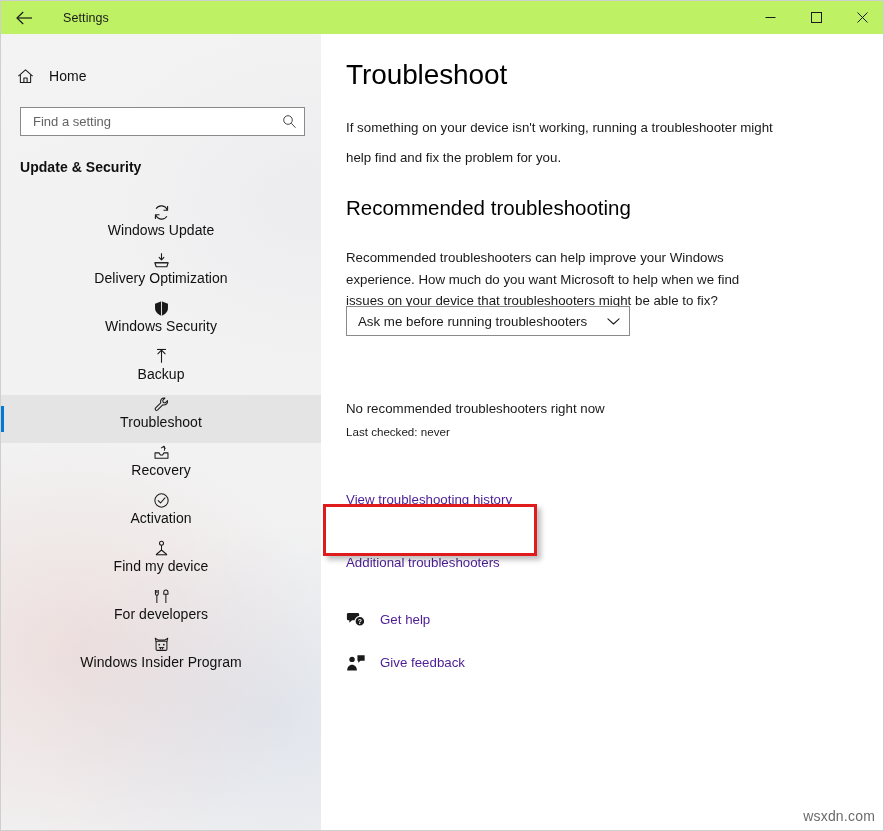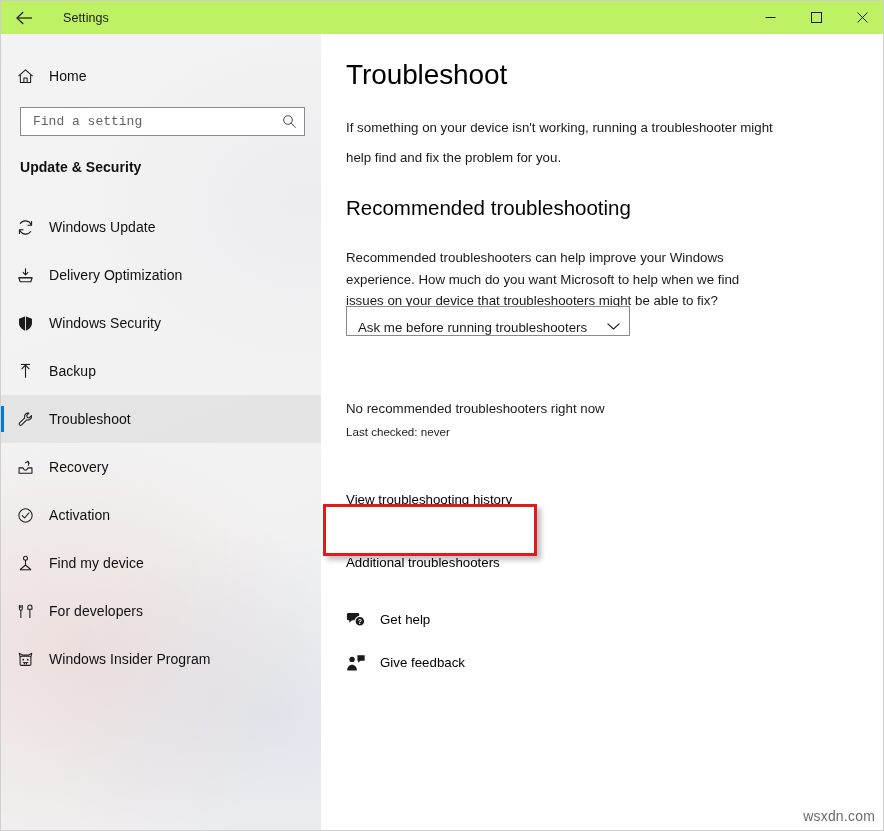--- a/index.html
+++ b/index.html
@@ -117,21 +117,21 @@
     border: 1px solid #8a8a8a;
     display: flex;
     align-items: center;
     cursor: text;
   }
   #search-input {
     flex: 1;
     border: none;
     outline: none;
     background: transparent;
-    font-family: Liberation Mono, monospace;
+    font-family: Liberation Sans, sans-serif;
     font-size: 13px;
     color: #a16207;
     padding: 0 0 0 12px;
     height: 100%;
   }
   #search-input::placeholder { color: #636363; opacity: 1; }
   #search-icon-wrap {
     width: 30px;
     display: flex;
     align-items: center;
@@ -154,20 +154,21 @@
     top: 202px; left: 0;
     width: 320px;
   }
   .nav-item {
     position: relative;
     width: 320px;
     height: 48px;
     display: flex;
     align-items: center;
     cursor: pointer;
+    flex-direction: column;
   }
   .nav-item.selected { background: rgba(0,0,0,.055); }
   .nav-item.selected::before {
     content: "";
     position: absolute;
     left: 0;
     top: 11px;
     width: 3px;
     height: 26px;
     background: #0078d4;
@@ -226,21 +227,21 @@
 
   #recommend-select {
     position: absolute;
     top: 272px;
     left: 25px;
     width: 284px;
     height: 30px;
     background: #ffffff;
     border: 1px solid #8a8a8a;
     display: flex;
-    align-items: flex-end;
+    align-items: center;
     justify-content: space-between;
     padding: 0 9px 0 11px;
     cursor: pointer;
   }
   #recommend-select-value {
     font-size: 13.3px;
     color: #1a1a1a;
     white-space: nowrap;
   }
 
@@ -254,21 +255,21 @@
 
   #status-secondary {
     position: absolute;
     top: 391px;
     left: 25px;
     font-size: 11.6px;
     color: #1a1a1a;
   }
 
   .link {
-    color: #000000;
+    color: #4c1d95;
     font-size: 13.3px;
     text-decoration: none;
     cursor: pointer;
     white-space: nowrap;
   }
 
   #history-link {
     position: absolute;
     top: 458px;
     left: 25px;

